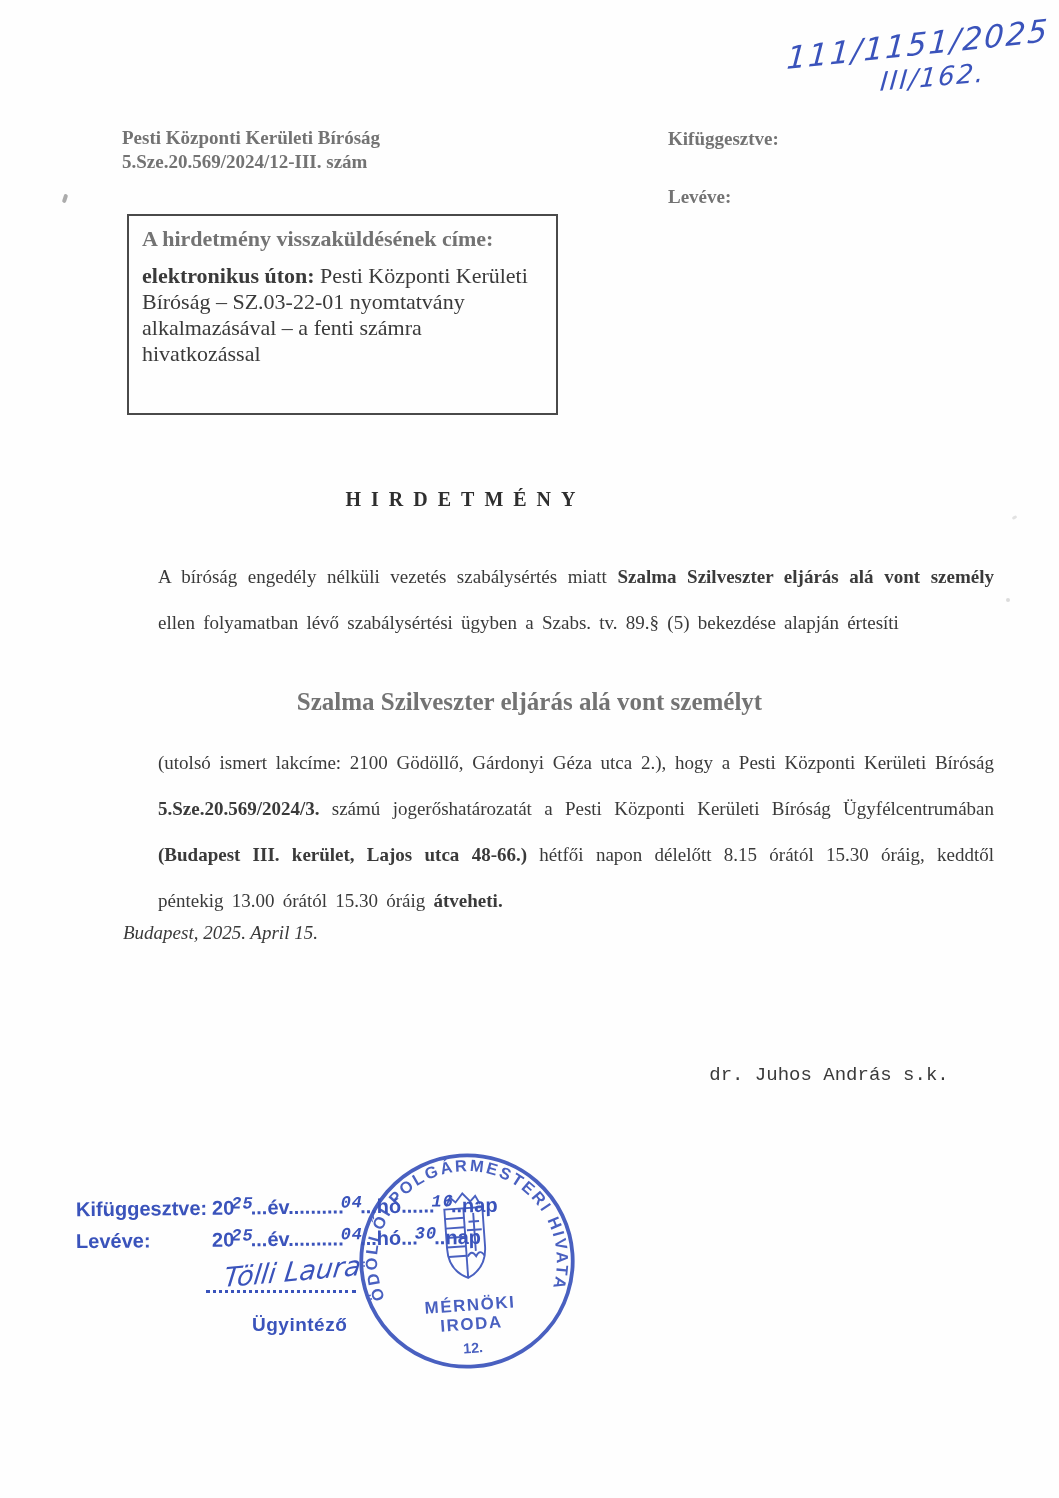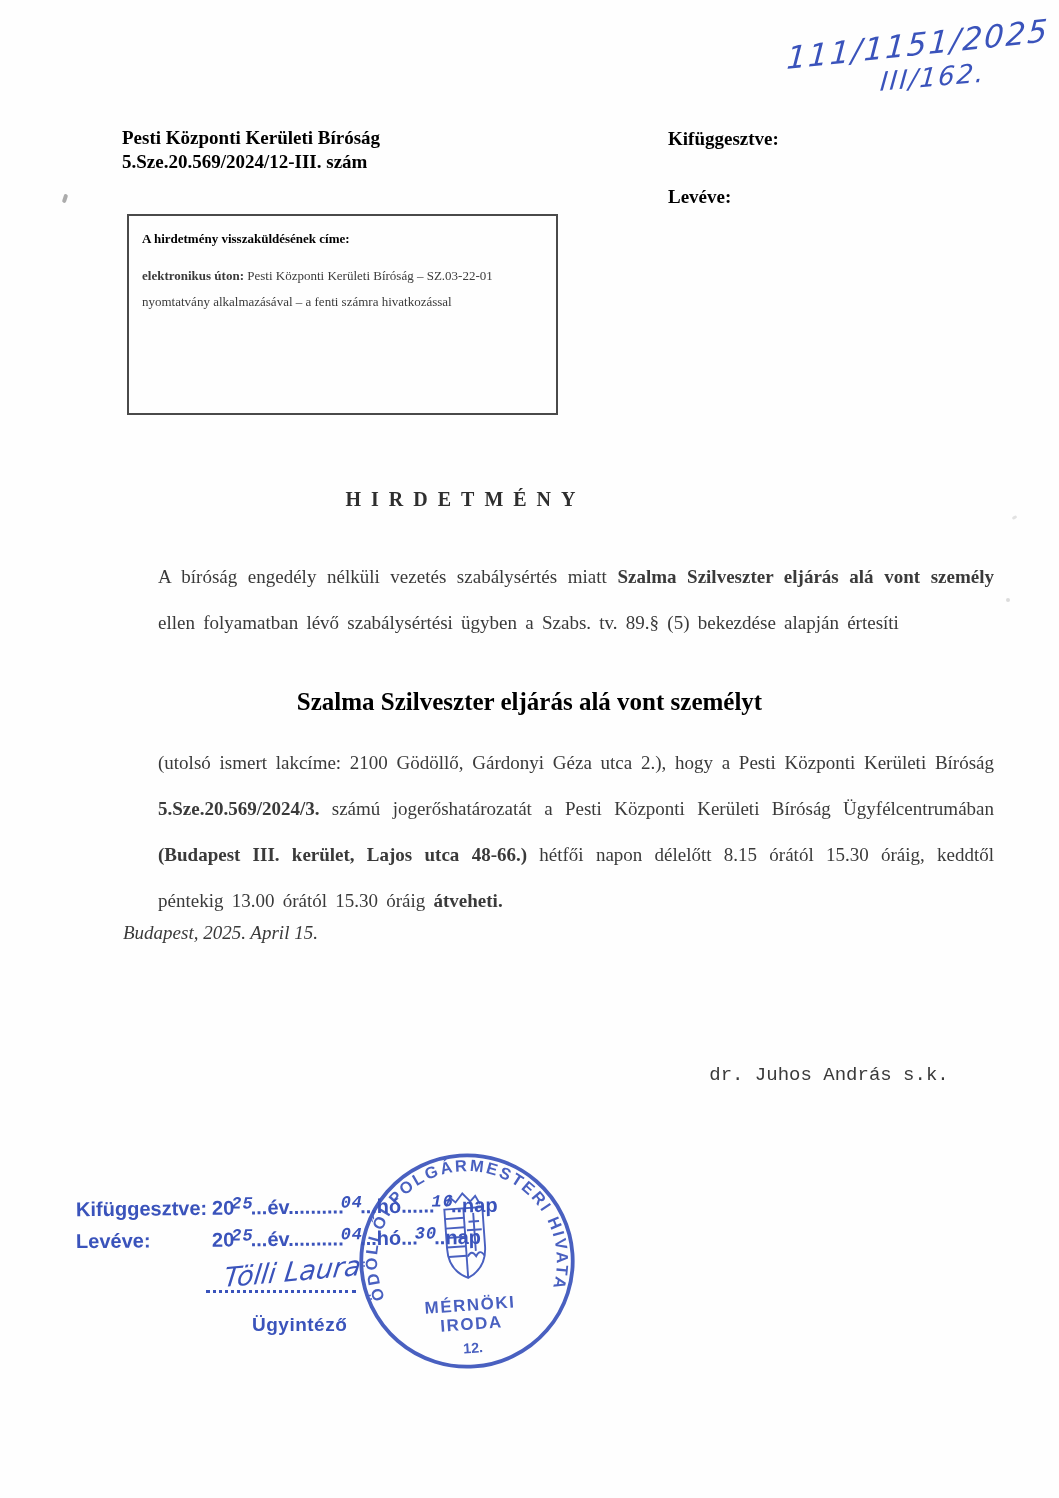--- a/index.html
+++ b/index.html
@@ -8,21 +8,21 @@
     position: relative;
     width: 1059px;
     height: 1498px;
     margin: 0 auto;
     background: #fefefe;
     overflow: hidden;
     font-family: "Liberation Serif", serif;
     color: #3a3a3a;
   }
   .abs { position: absolute; }
-  .bold { font-weight: bold; color: #000000; }
+  .bold { font-weight: bold; color: #737373; }
 
   
   .handwrite {
     font-family: "DejaVu Sans", sans-serif;
     font-style: italic;
     color: #3a53bb;
     white-space: nowrap;
   }
   .ref1 { left: 786px; top: 26px; font-size: 31px; transform: rotate(-6deg) skewX(-10deg); letter-spacing: 2px; }
   .ref2 { left: 880px; top: 62px; font-size: 26px; transform: rotate(-5deg) skewX(-10deg); letter-spacing: 2px; }
@@ -30,21 +30,21 @@
   
   .court-block { left: 122px; top: 126px; font-size: 19px; line-height: 24px; }
   .posted-label  { left: 668px; top: 128px; font-size: 19px; }
   .removed-label { left: 668px; top: 186px; font-size: 19px; }
 
   
   .return-box {
     left: 127px; top: 214px; width: 431px; height: 201px;
     border: 2px solid #4a4a4a;
     padding: 10px 12px 10px 13px;
-    font-size: 13px;
+    font-size: 22px;
     line-height: 26px;
   }
   .return-box p { margin-bottom: 9px; }
   .return-box .box-title { margin-bottom: 11px; }
 
   
   .doc-title {
     left: 0; top: 488px; width: 931px;
     text-align: center;
     font-size: 20px; font-weight: bold; color: #2e2e2e;

